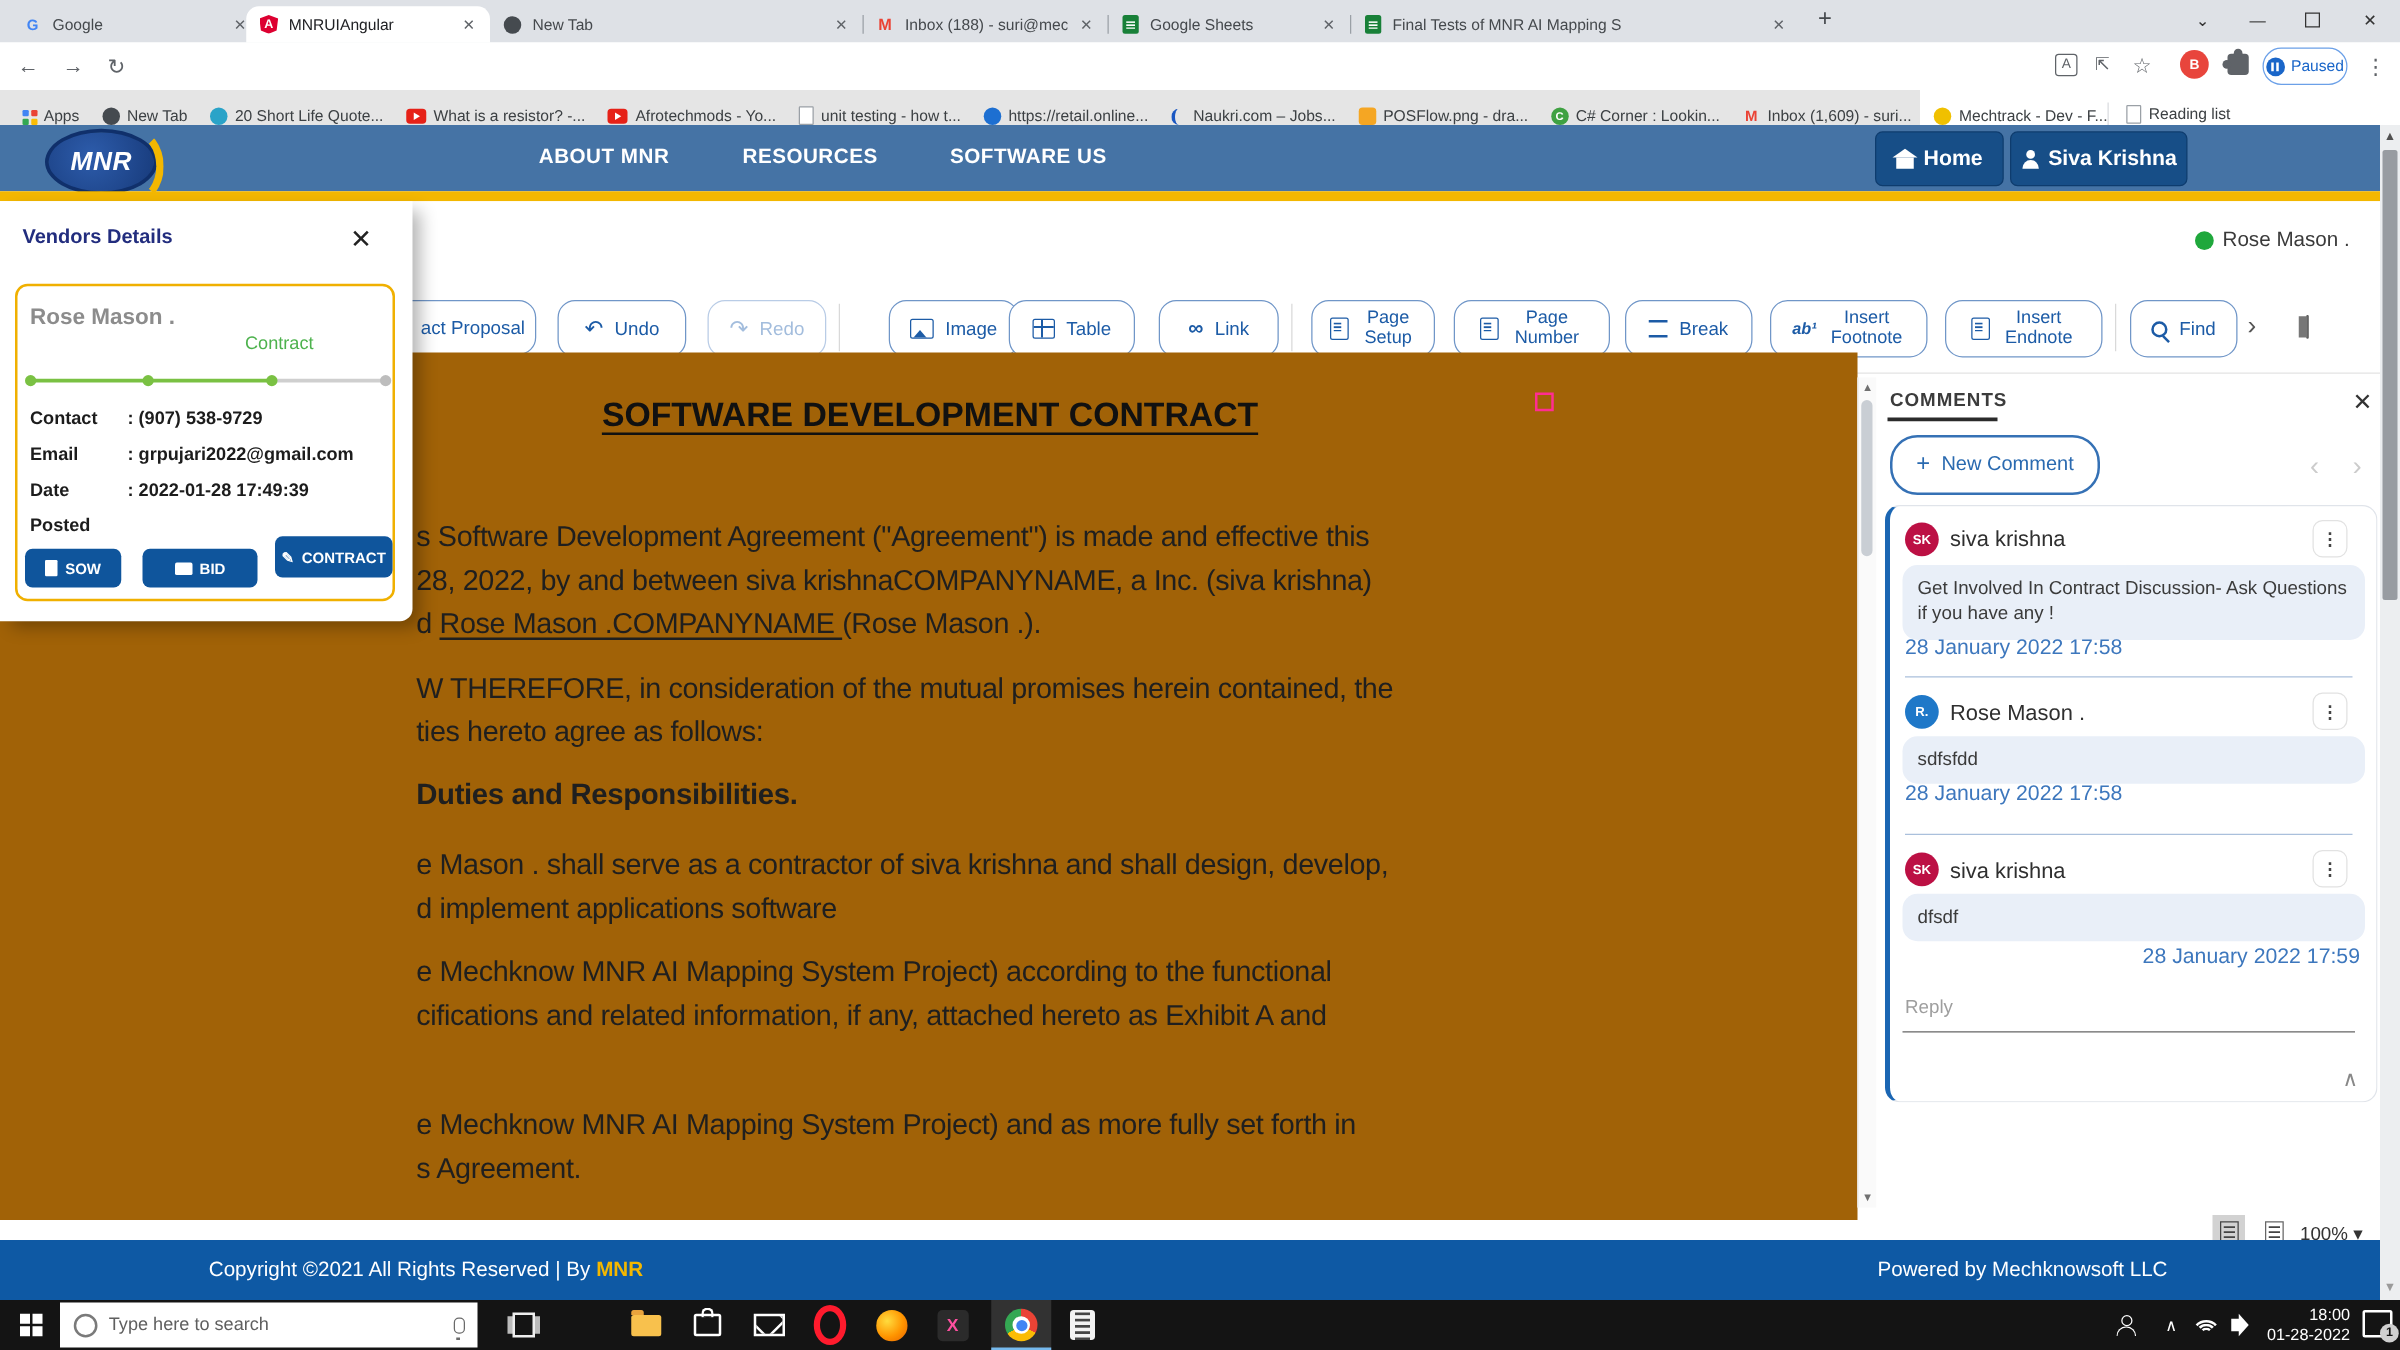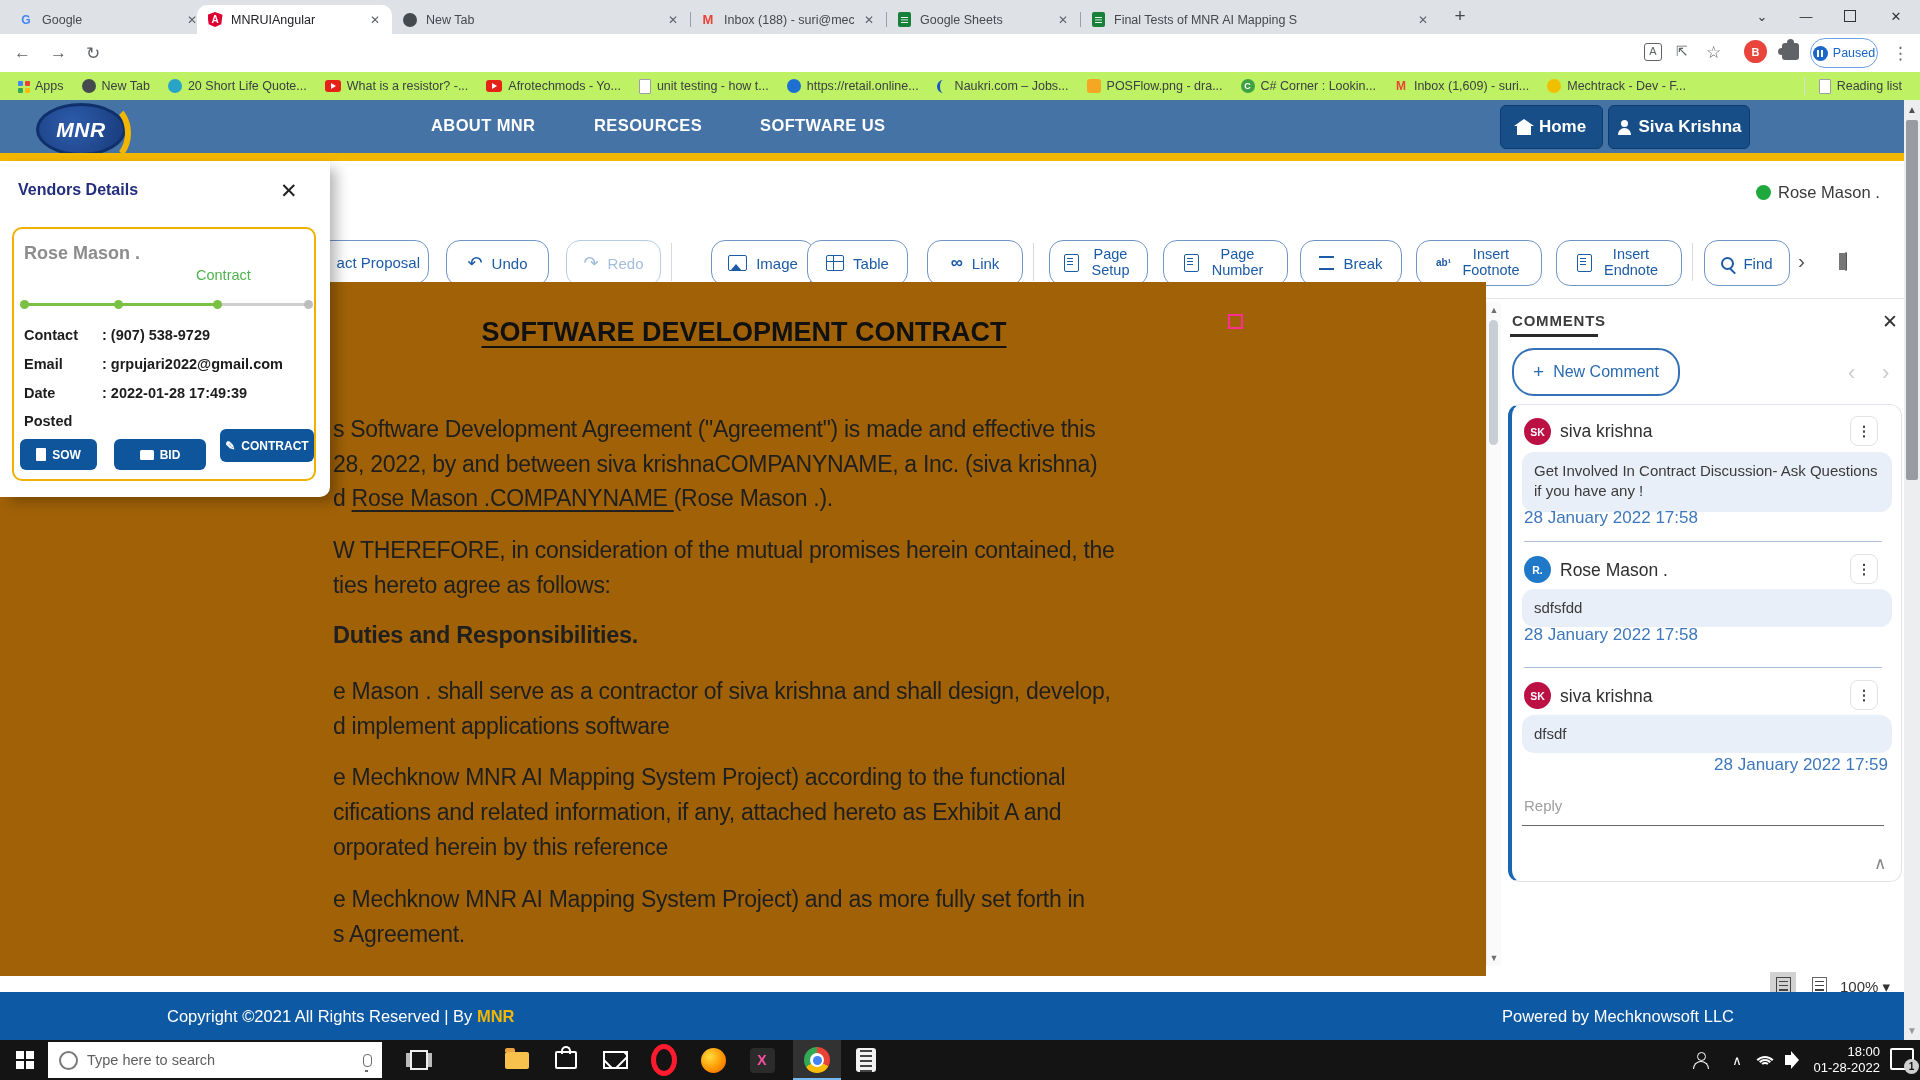--- a/index.html
+++ b/index.html
@@ -45,22 +45,22 @@
   .pause-circ{width:15px;height:15px;border-radius:50%;background:#1a66c9;position:relative;}
   .pause-circ::after{content:"";position:absolute;left:4.5px;top:4px;width:2px;height:7px;background:#fff;
                box-shadow:4px 0 0 #fff;}
   .ext-red{position:absolute;left:1744px;top:6px;width:23px;height:23px;border-radius:50%;background:#e8453c;
            color:#fff;font-size:11px;font-weight:bold;display:flex;align-items:center;justify-content:center;}
   .puzzle{position:absolute;left:1782px;top:9px;width:17px;height:17px;background:#5f6368;border-radius:3px;}
   .puzzle::before{content:"";position:absolute;top:-4px;left:5px;width:7px;height:7px;border-radius:50%;background:#5f6368;}
   .puzzle::after{content:"";position:absolute;left:-4px;top:5px;width:7px;height:7px;border-radius:50%;background:#5f6368;}
 
   
-  .bmbar{left:0;top:72px;width:1920px;height:28px;background:#bef264;border-bottom:1px solid #e4e6e8;
-         display:flex;align-items:center;font-size:12.5px;color:#3c4043;}
+  .bmbar{left:0;top:72px;width:1536px;height:28px;background:#e5e5e5;border-bottom:1px solid #e4e6e8;
+         display:flex;align-items:flex-end;font-size:12.5px;color:#3c4043;}
   .bm{display:flex;align-items:center;gap:6px;margin-left:18px;white-space:nowrap;}
   .bmi{width:14px;height:14px;border-radius:3px;display:flex;align-items:center;justify-content:center;
        font-size:9px;font-weight:bold;color:#fff;flex:0 0 auto;}
   .apps-grid{width:5px;height:5px;background:#4285f4;border-radius:1px;margin:0 6px 6px 0;
        box-shadow:7px 0 0 #ea4335,0 7px 0 #34a853,7px 7px 0 #fbbc05;}
   .yt{background:#e62117;border-radius:3px;width:16px;height:12px;position:relative;}
   .yt::after{content:"";position:absolute;left:6px;top:3px;border-left:5px solid #fff;
        border-top:3px solid transparent;border-bottom:3px solid transparent;}
   .doc-ic{border:1.5px solid #9aa0a6;background:#fff;width:10px;height:13px;border-radius:1px;}
   .naukri{width:9px;height:13px;border-left:3px solid #1a57c2;border-radius:50%;}
@@ -407,21 +407,21 @@
     </div>
     <div class="tbtn two" style="left:1163px;width:123px;">
       <span class="sheet-ic"></span>
       <span style="width:60px;">Page Number</span>
     </div>
     <div class="tbtn" style="left:1300px;width:100px;">
       <span class="brk-ic"></span>
       <span>Break</span>
     </div>
     <div class="tbtn two" style="left:1416px;width:124px;">
-      <span style="font-size:10px;font-weight:bold;">ab¹</span>
+      <span style="font-size:13px;font-weight:bold;font-style:italic;">ab¹</span>
       <span style="width:62px;">Insert Footnote</span>
     </div>
     <div class="tbtn two" style="left:1556px;width:124px;">
       <span class="sheet-ic"></span>
       <span style="width:60px;">Insert Endnote</span>
     </div>
     <span class="tsep" style="left:1692px;"></span>
     <div class="tbtn" style="left:1704px;width:84px;">
       <span class="mag-ic"></span>
       <span>Find</span>
@@ -435,21 +435,20 @@
     <span class="docline" style="top:134px;">s Software Development Agreement ("Agreement") is made and effective this</span>
     <span class="docline" style="top:169px;"> 28, 2022, by and between siva krishnaCOMPANYNAME, a Inc. (siva krishna)</span>
     <span class="docline" style="top:203px;"><span>d </span><span class="u-seg"> Rose Mason  .COMPANYNAME </span><span> (Rose Mason  .).</span></span>
     <span class="docline" style="top:255px;">W THEREFORE, in consideration of the mutual promises herein contained, the</span>
     <span class="docline" style="top:290px;">ties hereto agree as follows:</span>
     <span class="docline dochead" style="top:340px;">Duties and Responsibilities.</span>
     <span class="docline" style="top:396px;">e Mason  . shall serve as a contractor of siva krishna and shall design, develop,</span>
     <span class="docline" style="top:431px;">d implement applications software</span>
     <span class="docline" style="top:482px;">e Mechknow MNR AI Mapping System Project) according to the functional</span>
     <span class="docline" style="top:517px;">cifications and related information, if any, attached hereto as Exhibit A and</span>
-    <span class="docline" style="top:552px;">orporated herein by this reference</span>
     <span class="docline" style="top:604px;">e Mechknow MNR AI Mapping System Project) and as more fully set forth in</span>
     <span class="docline" style="top:639px;">s Agreement.</span>
   </div>
   <span class="pinkmark"></span>
 
   <div class="abs flex" style="left:1756px;top:183px;gap:7px;">
     <span class="presence-dot"></span>
     <span style="font-size:16.5px;color:#3a3a3a;">Rose Mason .</span>
   </div>
 

